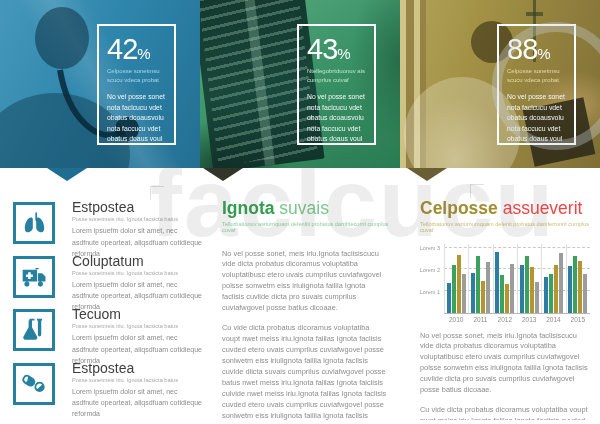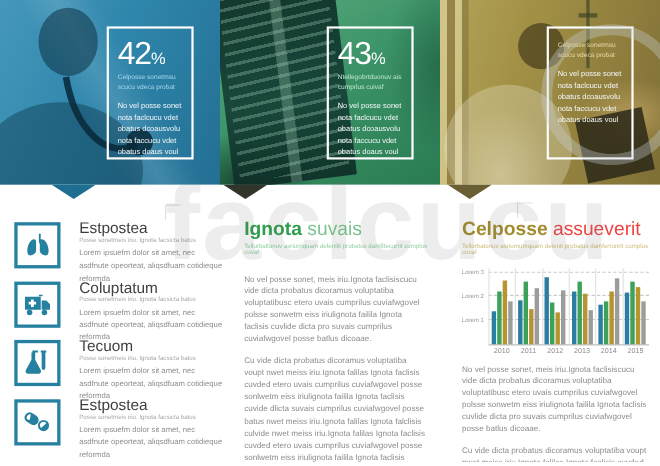--- a/index.html
+++ b/index.html
@@ -132,20 +132,21 @@
 
     <div class="panel p3">
       <div class="photo"></div>
       <div class="pole"></div>
       <svg class="sil" width="200" height="168" viewBox="0 0 200 168">
         <circle cx="92" cy="42" r="21" fill="rgba(45,38,16,0.55)"></circle>
         <ellipse cx="62" cy="135" rx="58" ry="58" fill="rgba(248,244,226,0.28)"></ellipse>
       </svg>
       <div class="book"></div>
       <div class="stat-box">
+        <div class="stat-value"><span>88</span><span class="stat-unit">%</span></div>
         <div class="stat-sub" style="color:#ead9a8">Celposse sonetmsu scucu vdeca probat</div>
         <div class="stat-body">No vel posse sonet nota faclcucu vdet obatus dcoausvolu nota faccucu vdet obatus doaus voul</div>
       </div>
     </div>
   </div>
 
   <div class="tri tri1"></div>
   <div class="tri tri2"></div>
   <div class="tri tri3"></div>
 

